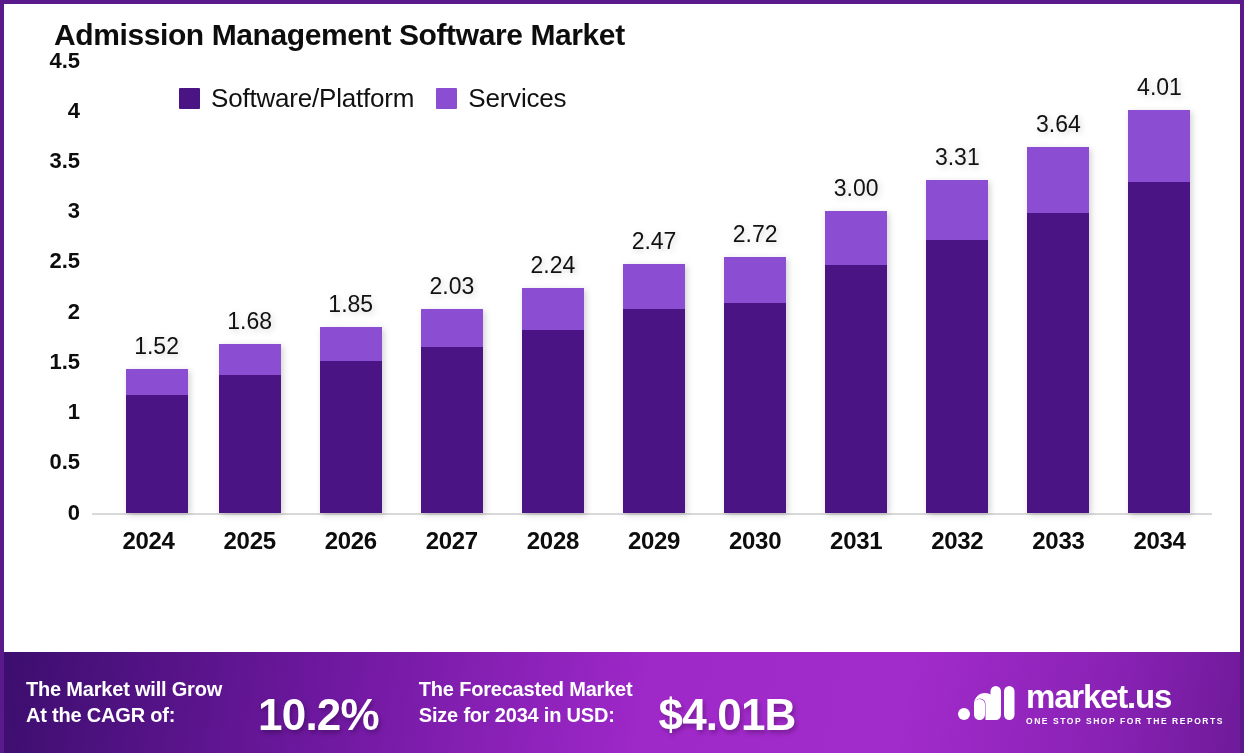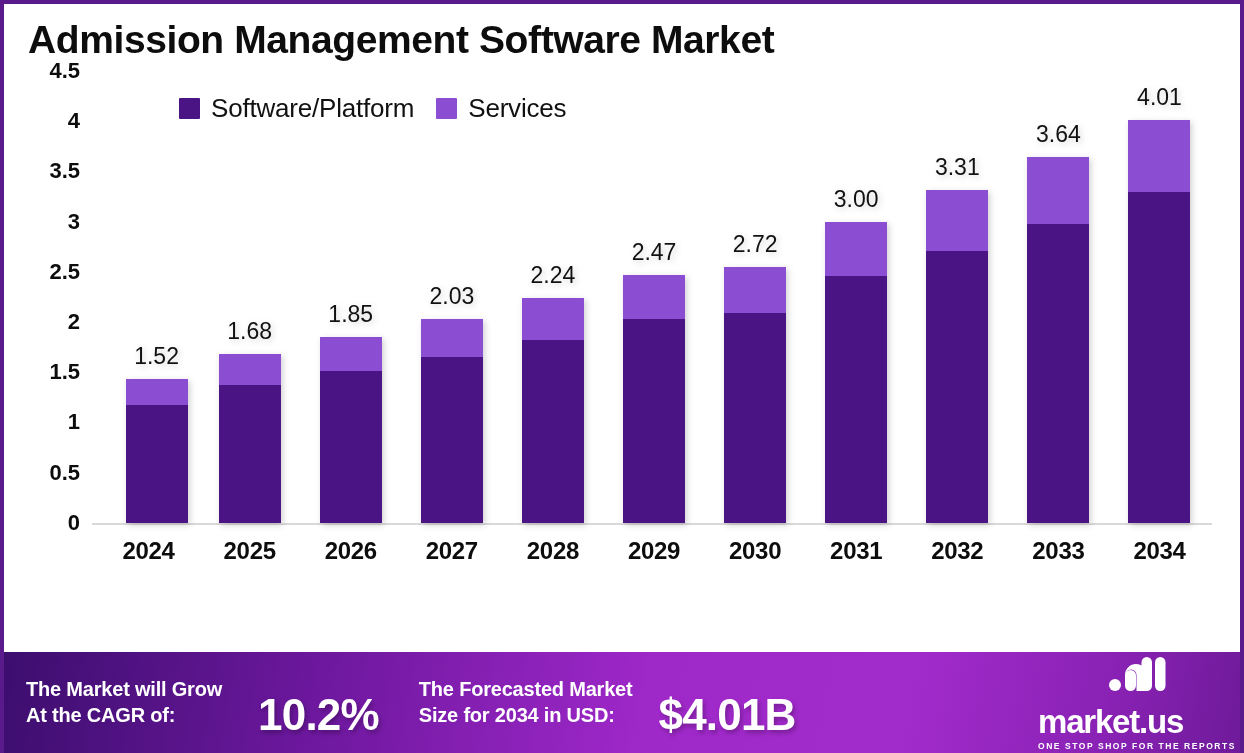--- a/index.html
+++ b/index.html
@@ -21,26 +21,27 @@
     border-right: 4px solid #5b1a8c;
     border-top: 4px solid #5b1a8c;
     overflow: hidden;
   }
 
   
   .header {
     padding: 14px 0 0 24px;
   }
   .chart-title {
-    font-size: 39px;
+    font-size: 30px;
     font-weight: 800;
     letter-spacing: -0.4px;
     color: #0d0d0d;
     line-height: 1.15;
     white-space: nowrap;
+    margin-left: 26px;
   }
   .chart-subtitle {
     margin-top: 16px;
     font-size: 23px;
     font-weight: 400;
     color: #1a1a1a;
     letter-spacing: -0.1px;
     white-space: nowrap;
   }
 
@@ -198,22 +199,21 @@
   .gap-a { width: 36px; }
   .gap-b { width: 40px; }
   .gap-c { width: 26px; }
 
   
   .logo {
     display: flex;
     align-items: center;
     gap: 11px;
     margin-left: auto;
-    margin-right: 12px;
-    flex-direction: column;
+    margin-right: 24px;
   }
   .logo-mark { width: 58px; height: 40px; flex: none; }
   .logo-text-wrap { display: flex; flex-direction: column; }
   .logo-word {
     color: #ffffff;
     font-size: 33px;
     font-weight: 800;
     letter-spacing: -1.2px;
     line-height: 1;
   }

